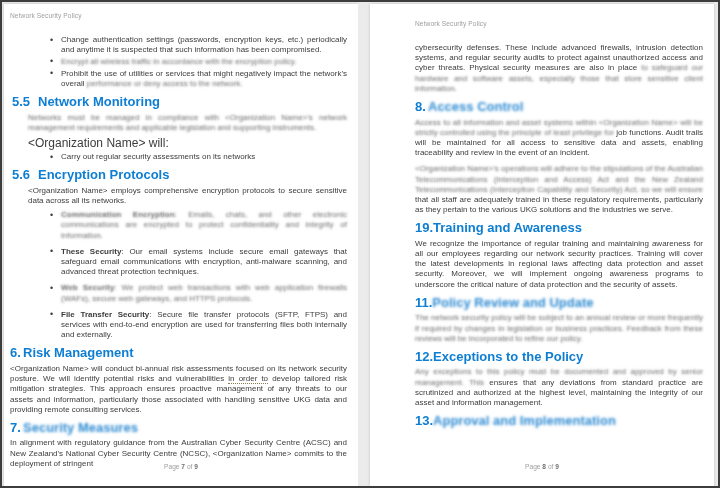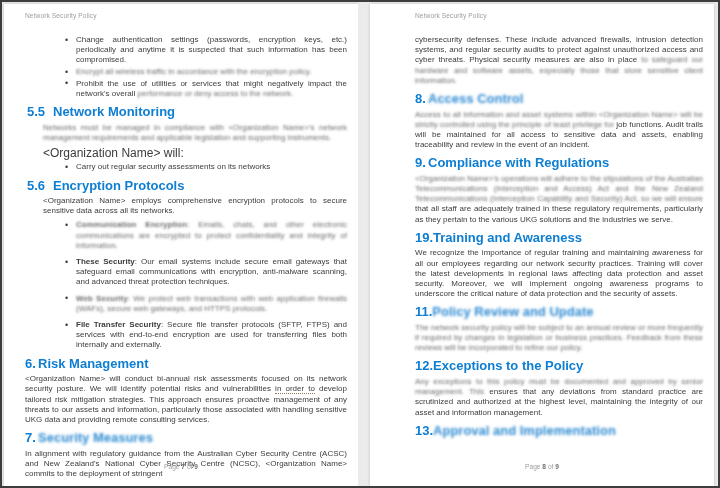--- a/index.html
+++ b/index.html
@@ -1,22 +1,22 @@
 <!DOCTYPE html>
 <html><head>
 <meta charset="utf-8">
 <style>
   html,body{margin:0;padding:0;}
   .screen{position:relative;width:720px;height:488px;box-sizing:border-box;
     border:2px solid #3d3d3d;background:#ebebeb;overflow:hidden;
     font-family:"Liberation Sans",sans-serif;color:#3c3c3c;}
   .page{position:absolute;top:2px;height:482px;background:#ffffff;
     box-shadow:0 0 3px rgba(0,0,0,0.18);box-sizing:border-box;}
-  .page-left{left:2px;width:354px;padding:8px 11px 0 21px;}
-  .page-right{left:368px;width:344px;padding:8px 11px 0 45px;}
+  .page-left{left:2px;width:354px;padding:8px 11px 0 6px;}
+  .page-right{left:368px;width:344px;padding:16px 11px 0 45px;}
   .running-header{font-size:6.6px;color:#9e9e9e;letter-spacing:.1px;}
   .para{font-size:8px;line-height:10.2px;text-align:justify;margin:6px 0 0 0;}
   .lead-line{font-size:12px;line-height:10.2px;margin:5px 0 0 0;}
   .indent{margin-left:18px;}
   .blist{margin-top:4px;}
   .blist.first{margin-top:16px;}
   .li{position:relative;font-size:8px;line-height:10.2px;text-align:justify;
     margin:0 0 1.5px 22px;padding-left:11px;}
   .li.spaced{margin-bottom:6px;}
   .li::before{content:"\2022";position:absolute;left:0;top:-0.5px;font-size:9px;color:#3c3c3c;}
@@ -87,23 +87,20 @@
   <div class="page page-right">
     <div class="running-header">Network Security Policy</div>
 
     <div class="para" style="margin-top:16px;"><span>cybersecurity defenses. These include advanced firewalls, intrusion detection systems, and regular security audits to protect against unauthorized access and cyber threats. Physical security measures are also in place </span><span class="blur">to safeguard our hardware and software assets, especially those that store sensitive client information.</span></div>
 
     <div class="heading">
       <span class="h-num">8.</span><span class="blur">Access Control</span>
     </div>
     <div class="para"><span class="blur">Access to all information and asset systems within &lt;Organization Name&gt; will be strictly controlled using the principle of least privilege for </span><span>job functions. Audit trails will be maintained for all access to sensitive data and assets, enabling traceability and review in the event of an incident.</span></div>
 
-    <div class="heading">
-      <span class="h-num">9.</span><span>Compliance with Regulations</span>
-    </div>
     <div class="para"><span class="blur">&lt;Organization Name&gt;'s operations will adhere to the stipulations of the Australian Telecommunications (Interception and Access) Act and the New Zealand Telecommunications (Interception Capability and Security) Act, so we will ensure </span><span>that all staff are adequately trained in these regulatory requirements, particularly as they pertain to the various UKG solutions and the industries we serve.</span></div>
 
     <div class="heading">
       <span class="h-num">19.</span><span>Training and Awareness</span>
     </div>
     <div class="para">We recognize the importance of regular training and maintaining awareness for all our employees regarding our network security practices. Training will cover the latest developments in regional laws affecting data protection and asset security. Moreover, we will implement ongoing awareness programs to underscore the critical nature of data protection and the security of assets.</div>
 
     <div class="heading">
       <span class="h-num">11.</span><span class="blur">Policy Review and Update</span>
     </div>

